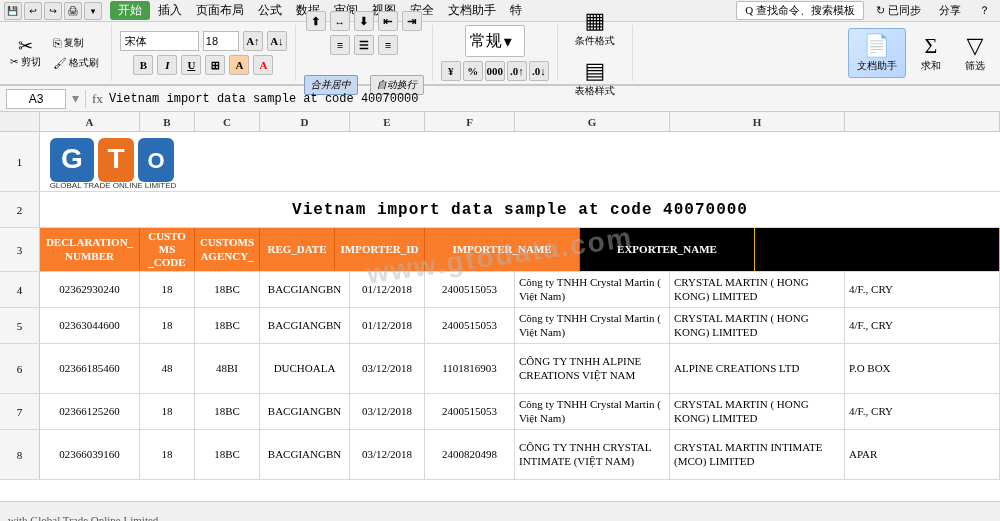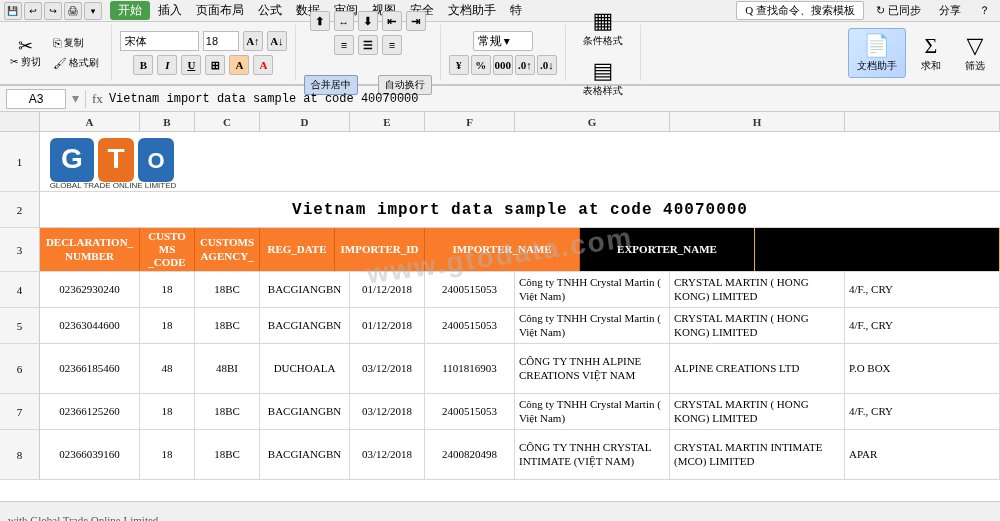--- a/index.html
+++ b/index.html
@@ -117,23 +117,23 @@
       background: #c8d8f0;
       border: 1px solid #7a9dc8;
     }
     .format-dropdown {
       display: flex;
       align-items: center;
       gap: 2px;
       border: 1px solid #bbb;
       border-radius: 2px;
       padding: 6px 4px;
-      font-size: 12px;
-      background: white;
-      height: 20px;
+      font-size: 16px;
+      background: white;
+      height: 32px;
       min-width: 60px;
       cursor: pointer;
     }
     .right-ribbon {
       margin-left: auto;
       display: flex;
       align-items: center;
       gap: 6px;
     }
     .large-ribbon-btn {
@@ -401,21 +401,21 @@
       <div class="small-btn">↔</div>
       <div class="small-btn">⬇</div>
       <div class="small-btn">⇤</div>
       <div class="small-btn">⇥</div>
     </div>
     <div class="ribbon-row" style="margin-top:4px;">
       <div class="small-btn">≡</div>
       <div class="small-btn">☰</div>
       <div class="small-btn">≡</div>
     </div>
-    <div class="ribbon-row" style="margin-top:20px; gap:20px;">
+    <div class="ribbon-row" style="margin-top:20px; gap:12px;font-style:italic;">
       <div class="merge-btn active-merge-btn">合并居中</div>
       <div class="merge-btn">自动换行</div>
     </div>
   </div>
 
   <div class="ribbon-group">
     <div class="format-dropdown">
       <span>常规</span>
       <span>▾</span>
     </div>

